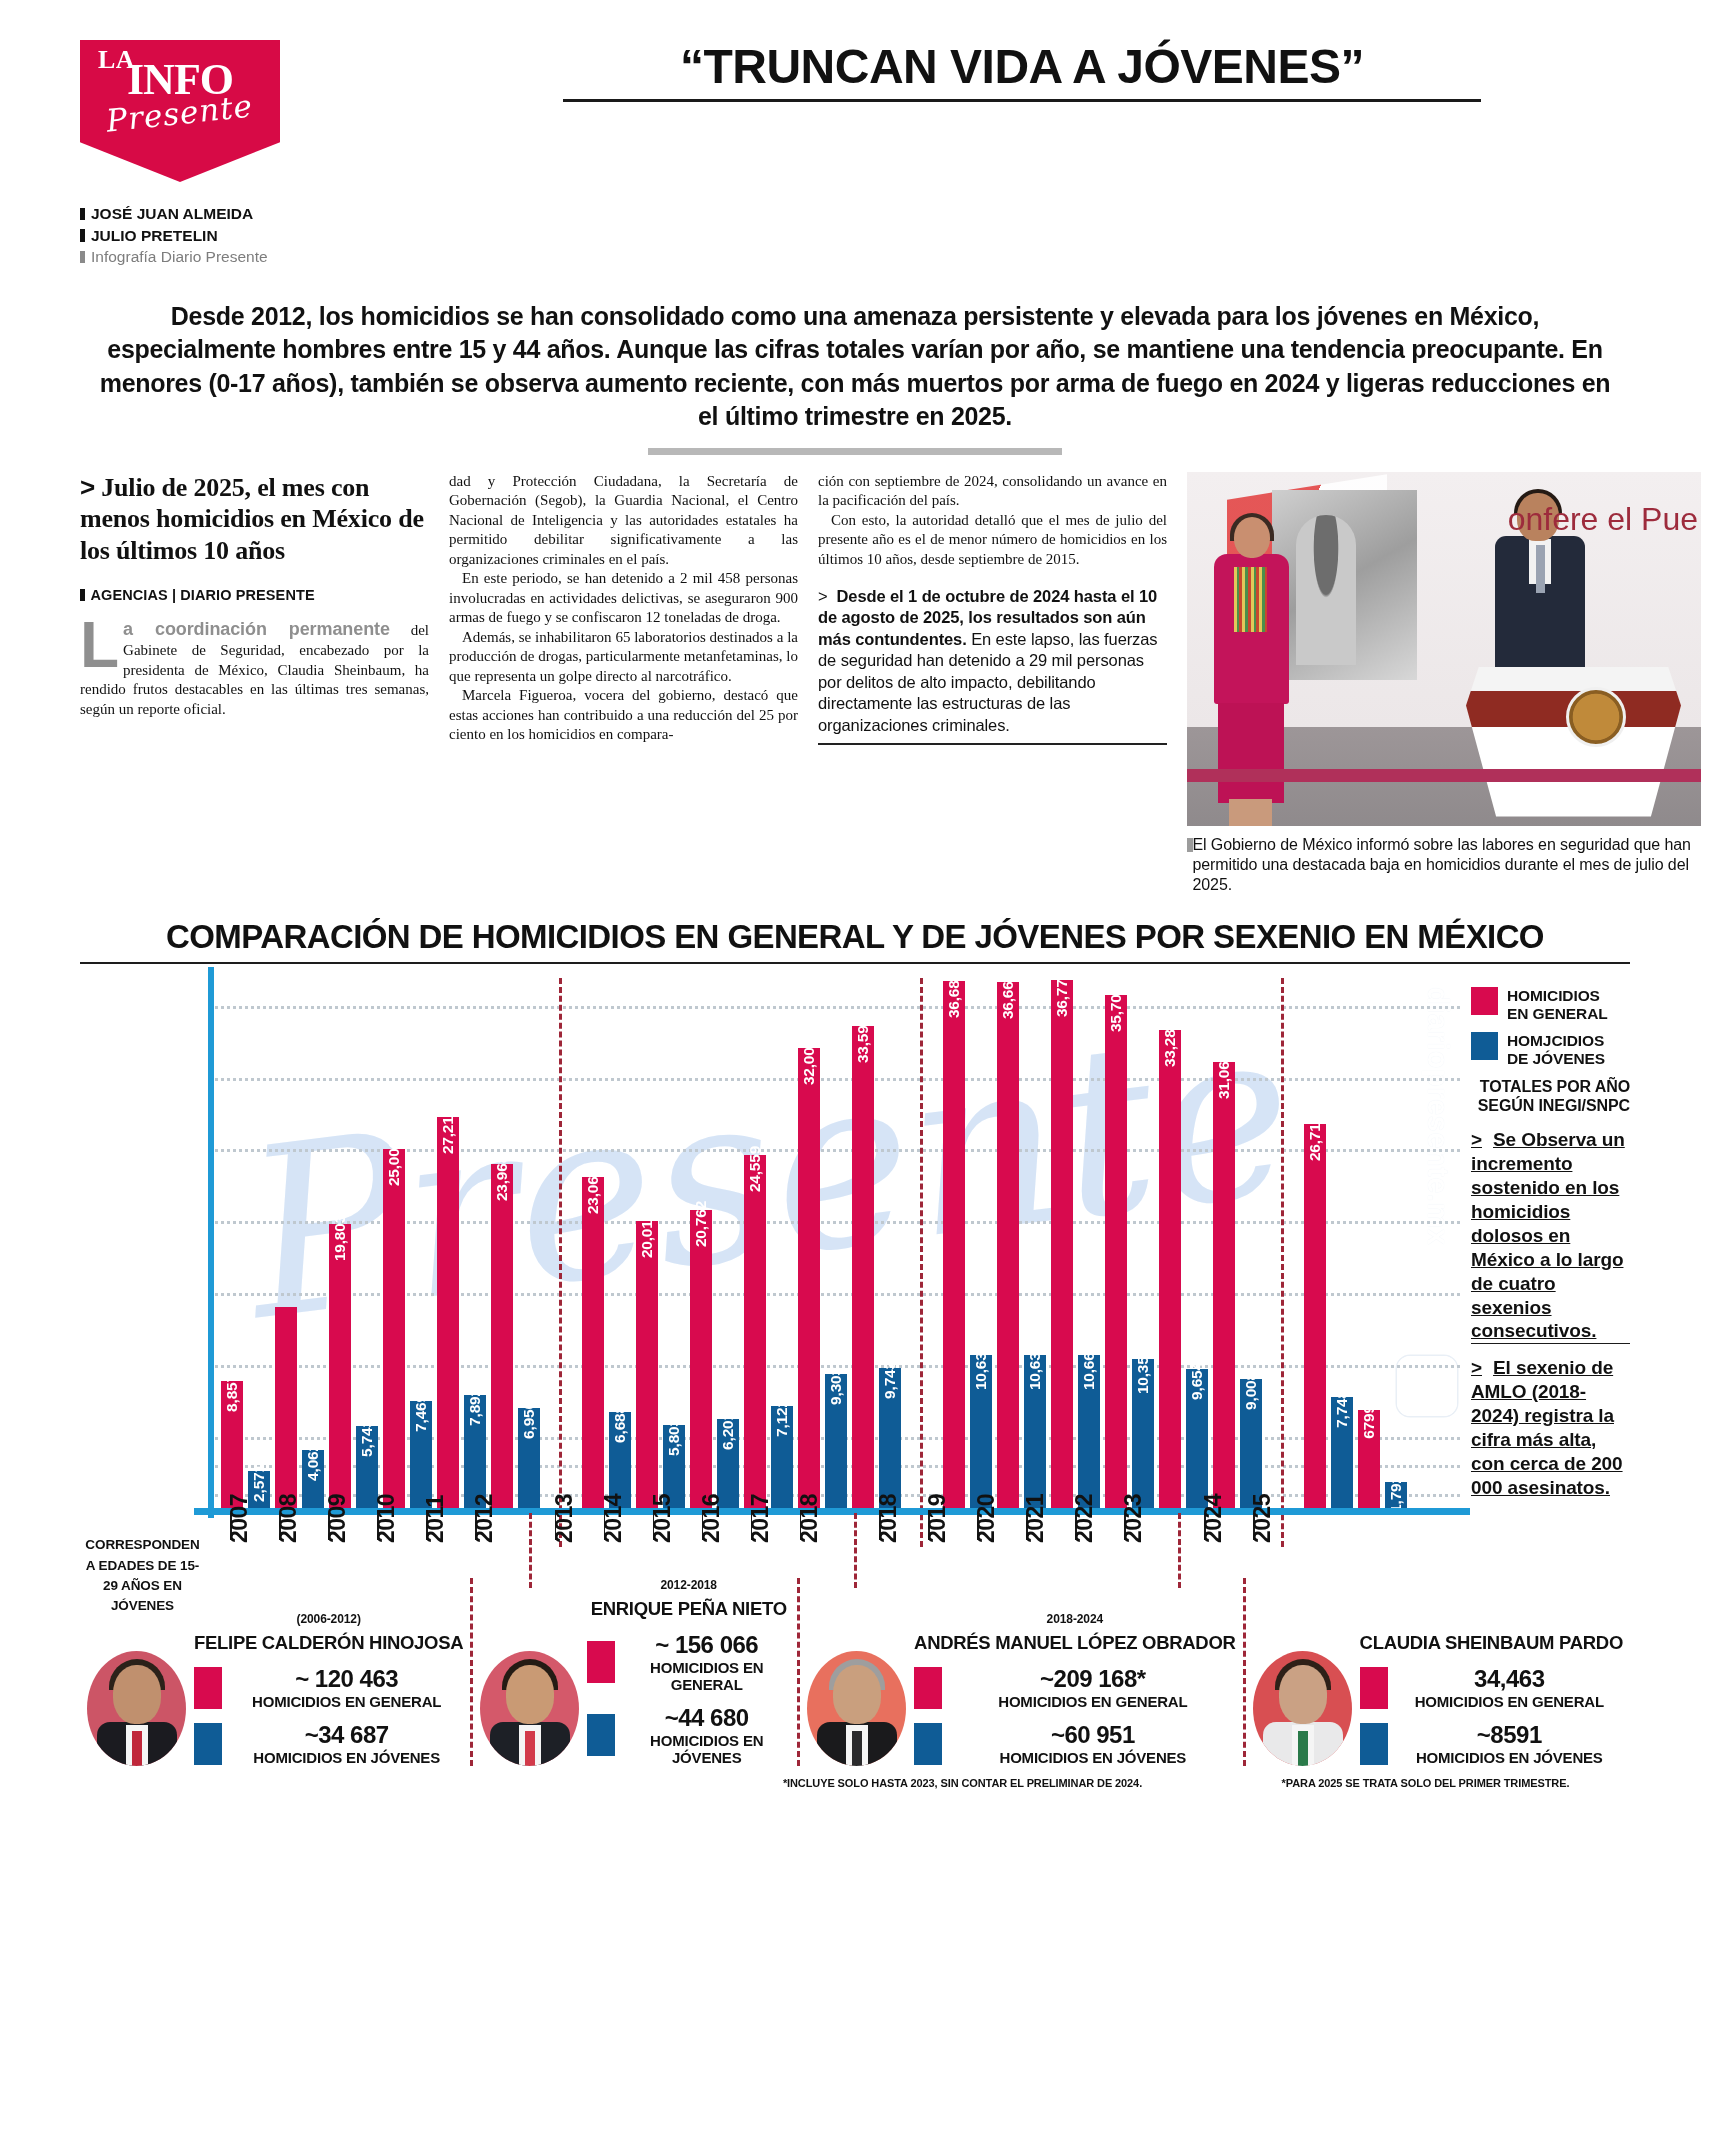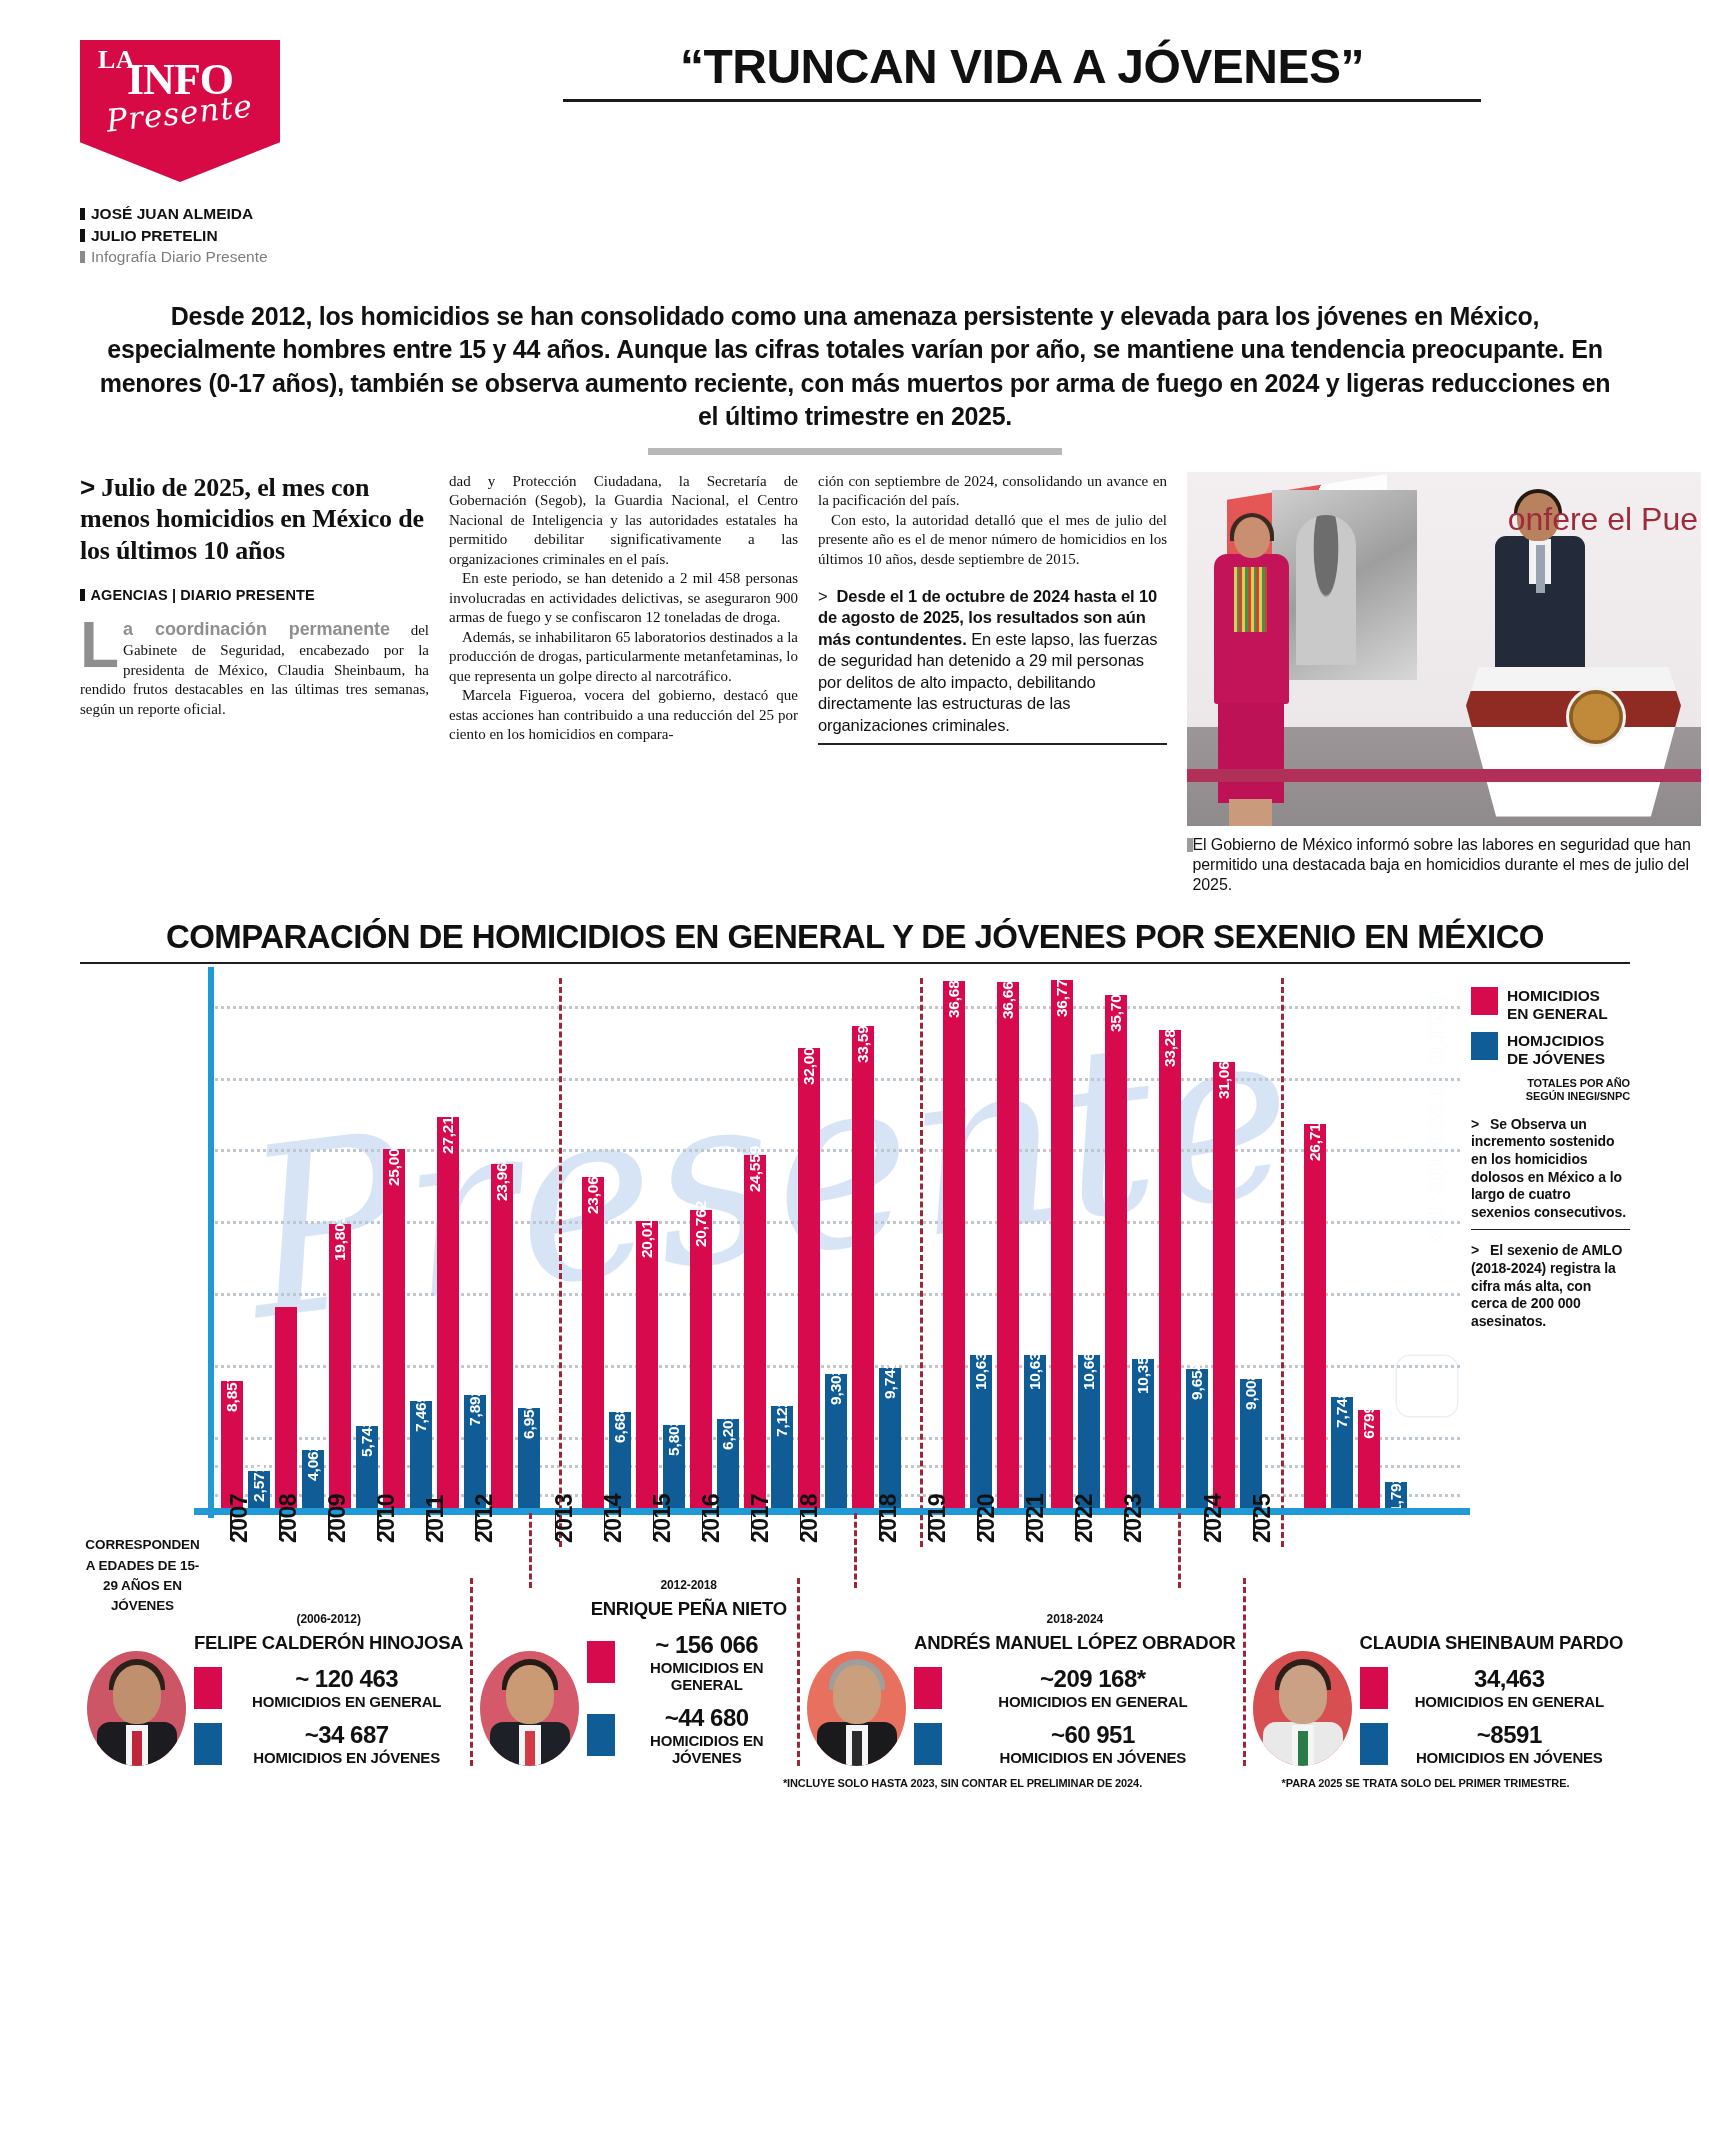--- a/index.html
+++ b/index.html
@@ -235,26 +235,26 @@
   
   .side {
     position: absolute; right: 0; top: 10px; width: 159px; z-index: 6;
   }
   .legend-item { display: flex; gap: 9px; align-items: flex-start; margin-bottom: 10px; }
   .swatch { width: 27px; height: 28px; flex: 0 0 27px; }
   .swatch.red { background: #d80a4e; }
   .swatch.blue { background: #0f5c96; }
   .legend-label { font-size: 15.5px; font-weight: 700; line-height: 1.12; letter-spacing: -0.1px; }
   .totals-note {
-    text-align: right; font-size: 11px; font-weight: 700; line-height: 1.22;
+    text-align: right; font-size: 16px; font-weight: 700; line-height: 1.22;
     margin-top: 3px; letter-spacing: -0.1px;
   }
   .note {
-    font-size: 14px; line-height: 1.26; font-weight: 600; margin-top: 12px;
-    padding-bottom: 8px; border-bottom: 1.5px solid #1b1b1b; letter-spacing: -0.1px;
+    font-size: 19px; line-height: 1.26; font-weight: 600; margin-top: 12px;
+    padding-bottom: 0; border-bottom: 1.5px solid #1b1b1b; letter-spacing: -0.1px; text-decoration: underline;
   }
   .note:last-child { border-bottom: none; }
   .note .arrow { font-weight: 700; margin-right: 11px; }
 
   .wm-vertical {
     position: absolute; right: 176px; top: 10px; z-index: 1;
     font-size: 29px; font-weight: 800; color: #ffffff;
     writing-mode: vertical-rl; letter-spacing: 0.5px;
     text-shadow: 0 0 1px #e8eef5;
   }

